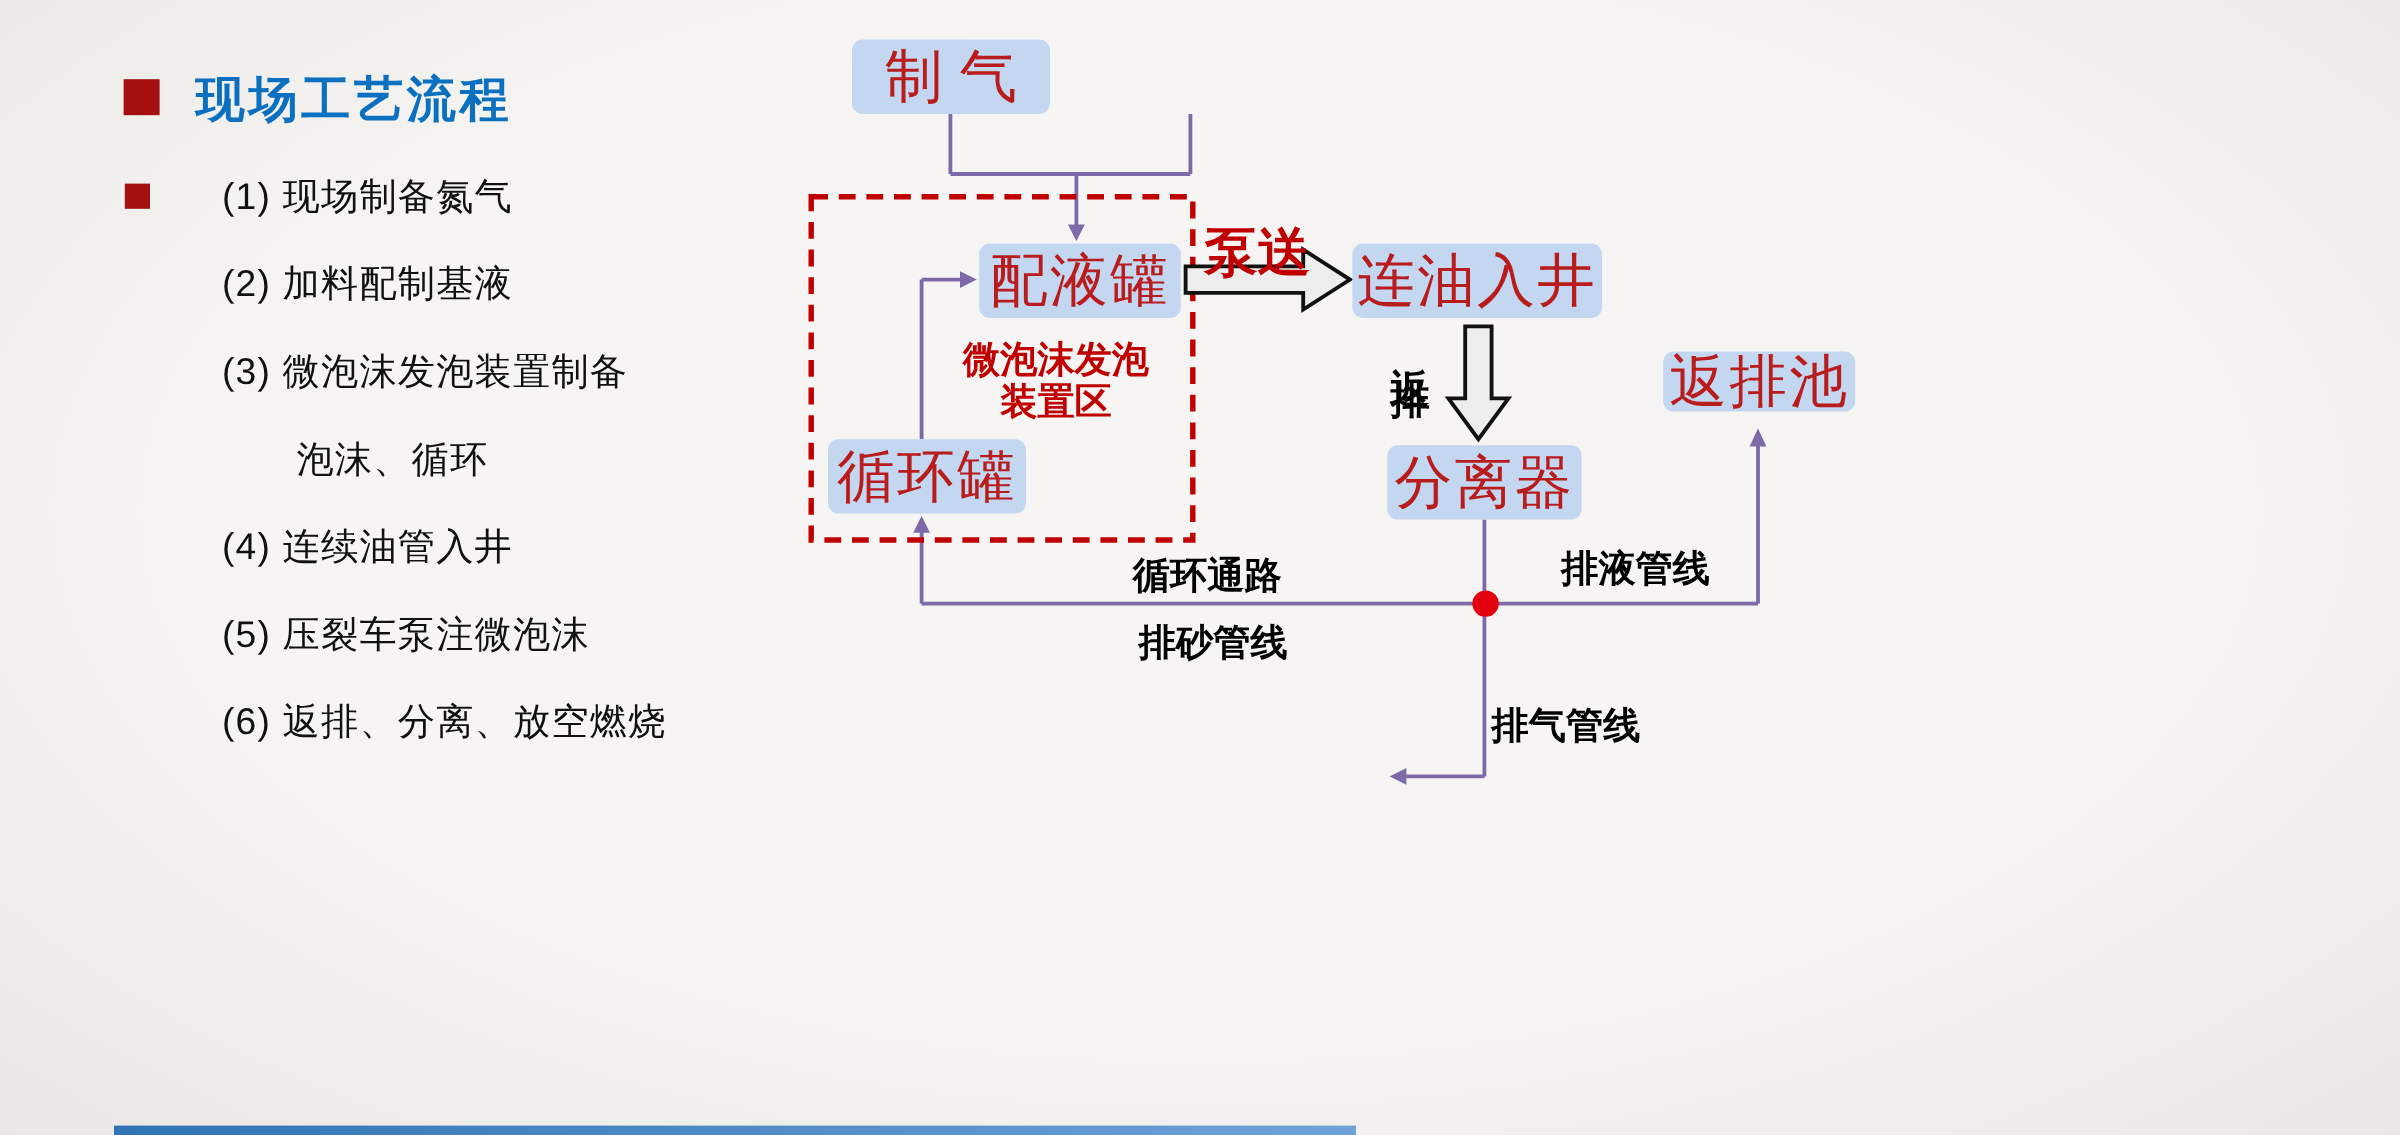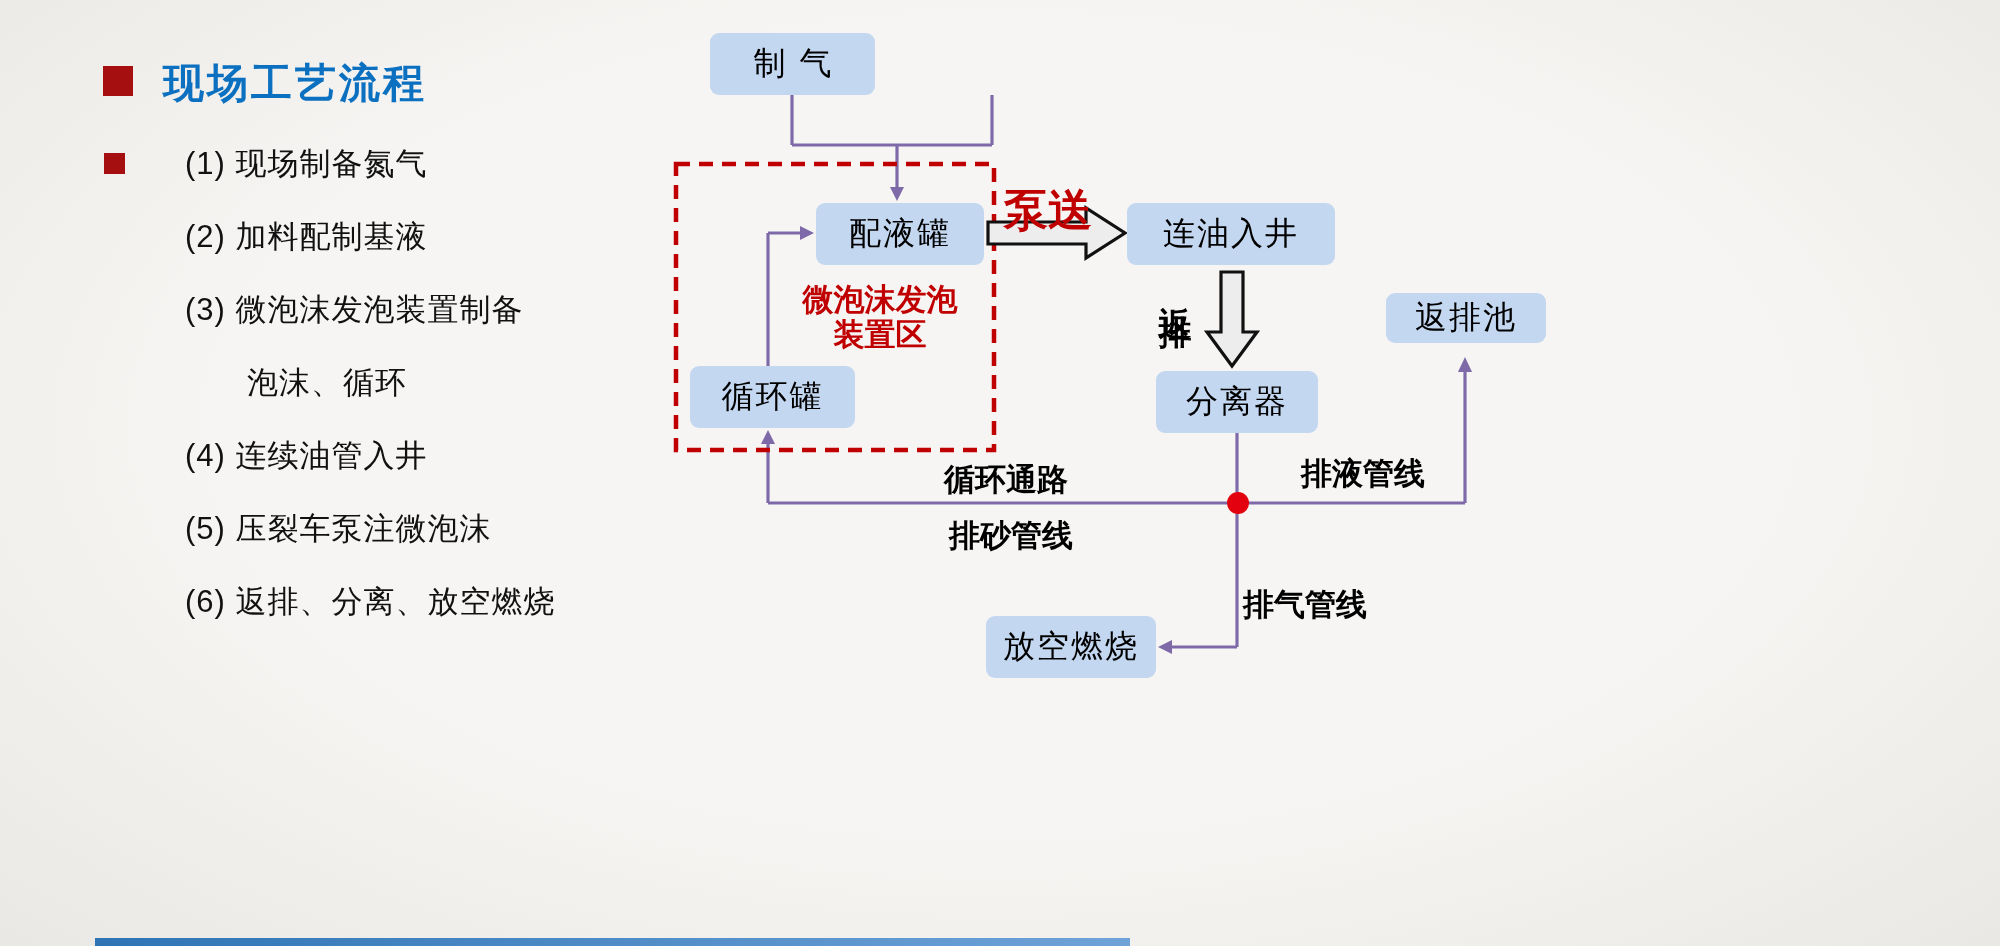--- a/index.html
+++ b/index.html
@@ -21,21 +21,21 @@
   }
   .list{position:absolute;left:185px;top:146px;width:520px;}
   .li{font-size:31px;line-height:36px;margin-bottom:37px;white-space:nowrap;letter-spacing:1px;}
   .li.cont{padding-left:62px;}
   
   .node{
     position:absolute;z-index:3;
     background:#C4D7F0;border-radius:9px;
     display:flex;align-items:center;justify-content:center;
     font-family:"Liberation Serif", serif;
-    font-size:32px;color:#000000;
+    font-size:48px;color:#b91c1c;
   }
   .node .t{letter-spacing:2px;}
   .node .t.sp2{letter-spacing:14px;margin-right:-14px;}
   
   .connectors{position:absolute;left:0;top:0;z-index:1;}
   
   .flabel{position:absolute;z-index:4;font-size:31px;font-weight:600;color:#000;white-space:nowrap;}
   .flabel.red{color:#C00000;font-weight:bold;}
   .flabel.vert{writing-mode:vertical-rl;letter-spacing:10px;font-weight:600;}
   .zone-label{
@@ -109,23 +109,20 @@
   </div>
   <div class="node" style="left:1386px;top:293px;width:160px;height:50px">
     <span class="t">返排池</span>
   </div>
   <div class="node" style="left:690px;top:366px;width:165px;height:62px">
     <span class="t">循环罐</span>
   </div>
   <div class="node" style="left:1156px;top:371px;width:162px;height:62px">
     <span class="t">分离器</span>
   </div>
-  <div class="node" style="left:986px;top:616px;width:170px;height:62px">
-    <span class="t">放空燃烧</span>
-  </div>
 
   <div class="flabel red" style="left:1004px;top:181px;font-size:44px;">泵送</div>
   <div class="flabel vert" style="left:1152px;top:279px;font-size:33px;">返排</div>
   <div class="zone-label">
     <div>微泡沫发泡</div>
     <div>装置区</div>
   </div>
   <div class="flabel" style="left:944px;top:459px;">循环通路</div>
   <div class="flabel" style="left:949px;top:515px;">排砂管线</div>
   <div class="flabel" style="left:1301px;top:453px;text-align:center;">排液管线</div>

